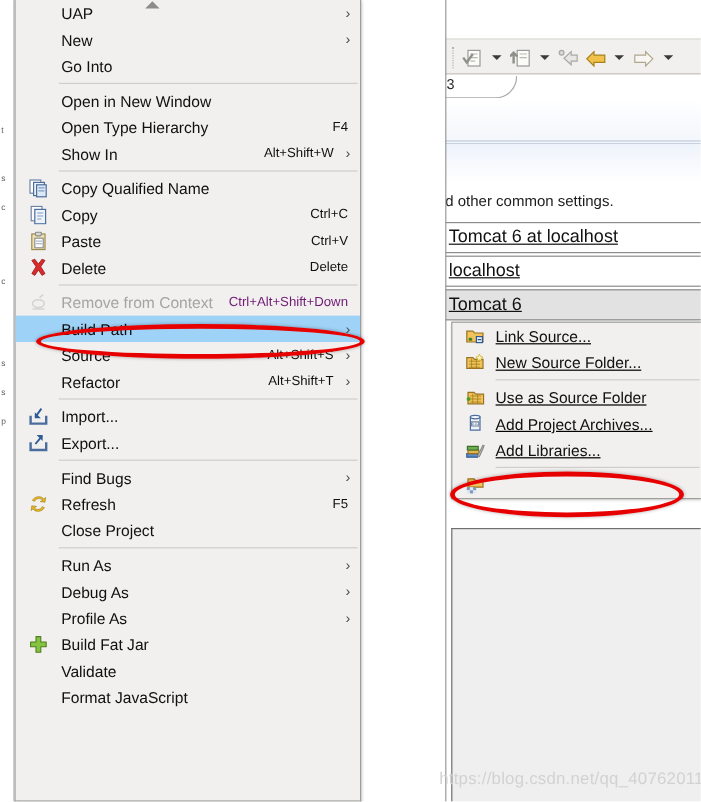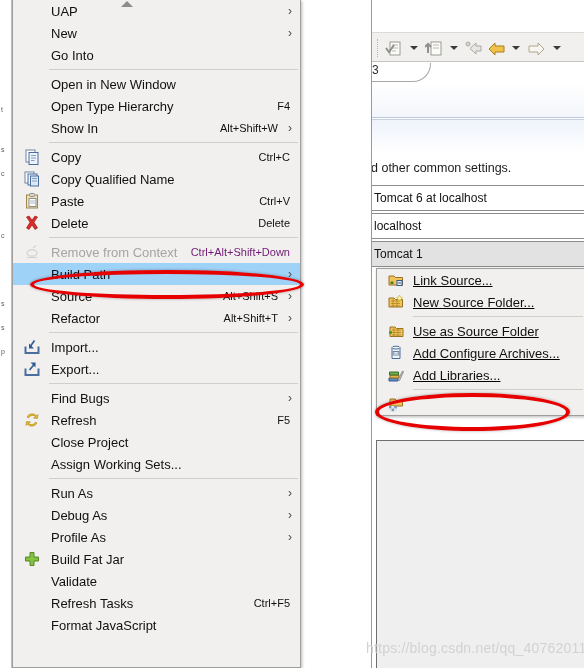--- a/index.html
+++ b/index.html
@@ -81,22 +81,23 @@
   .bg-desc {
     position: absolute; left: 371px; top: 158px; width: 213px; height: 21px;
     font-size: 12.5px; color: #1b1b1b; line-height: 21px;
     background: #ffffff;
   }
   .bg-field {
     position: absolute; left: 371px; width: 213px; height: 26px;
     background: #ffffff;
     border-top: 1px solid #8c8c8c;
     border-bottom: 1px solid #8c8c8c;
-    font-size: 12px; color: #111111; line-height: 24px;
+    font-size: 15px; color: #111111; line-height: 24px;
     padding-left: 3px;
+    text-decoration: underline;
   }
   .bg-field.shaded { background: #e2e2e2; }
   .bg-bottom-panel {
     position: absolute; left: 376px; top: 440px; width: 208px; height: 228px;
     background: #efefef;
     border-top: 1px solid #6f6f6f;
     border-left: 1px solid #6f6f6f;
   }
   .bg-vline {
     position: absolute; left: 371px; top: 0; width: 1px; height: 668px;
@@ -238,21 +239,21 @@
   <div class="bg-tab-curve"></div>
   <div class="bg-tab-label">3</div>
 
   <div class="bg-panel-white"></div>
   <div class="bg-panel-blue"></div>
 
   <div class="bg-desc">d other common settings.</div>
 
   <div class="bg-field" style="top:185px;">Tomcat 6 at localhost</div>
   <div class="bg-field" style="top:213px;">localhost</div>
-  <div class="bg-field shaded" style="top:241px;">Tomcat 1</div>
+  <div class="bg-field shaded" style="top:241px;">Tomcat 6</div>
 
   <div class="bg-bottom-panel"></div>
   <div class="bg-vline"></div>
 
   <div class="watermark">https://blog.csdn.net/qq_40762011</div>
 
   <div class="bg-left-strip">
     <span class="treelet" style="top:106px;">t</span>
     <span class="treelet" style="top:146px;">s</span>
     <span class="treelet" style="top:170px;">c</span>
@@ -288,46 +289,46 @@
         </div>
         <div class="mi">
           <span class="label">Show In</span>
           <span class="accel">Alt+Shift+W</span>
           <span class="subarrow">›</span>
         </div>
         <div class="sep"></div>
         <div class="mi">
           <span class="ico">
             <svg class="ic" width="16" height="16" viewBox="0 0 16 16">
+              <rect x="1" y="1" width="9" height="11" fill="#fdfdfd" stroke="#6f85a8"></rect>
+              <rect x="4" y="3" width="9" height="11" fill="#eef3fa" stroke="#4a6d9e"></rect>
+              <rect x="6.5" y="5" width="8" height="10" fill="#dde8f5" stroke="#4a6d9e"></rect>
+              <line x1="8" y1="7.5" x2="13" y2="7.5" stroke="#7f9ec4"></line>
+              <line x1="8" y1="10" x2="13" y2="10" stroke="#7f9ec4"></line>
+            </svg>
+          </span>
+          <span class="label">Copy Qualified Name</span>
+        </div>
+        <div class="mi">
+          <span class="ico">
+            <svg class="ic" width="16" height="16" viewBox="0 0 16 16">
               <rect x="2" y="1" width="9" height="12" fill="#fdfdfd" stroke="#6f85a8"></rect>
               <rect x="5" y="3.5" width="9" height="12" fill="#eef3fa" stroke="#4a6persist"></rect>
               <rect x="5" y="3.5" width="9" height="12" fill="#eef3fa" stroke="#4a6d9e"></rect>
               <line x1="7" y1="6.5" x2="12" y2="6.5" stroke="#7f9ec4"></line>
               <line x1="7" y1="9" x2="12" y2="9" stroke="#7f9ec4"></line>
               <line x1="7" y1="11.5" x2="10.5" y2="11.5" stroke="#7f9ec4"></line>
             </svg>
           </span>
           <span class="label">Copy</span>
           <span class="accel noarrow">Ctrl+C</span>
         </div>
         <div class="mi">
           <span class="ico">
             <svg class="ic" width="16" height="16" viewBox="0 0 16 16">
-              <rect x="1" y="1" width="9" height="11" fill="#fdfdfd" stroke="#6f85a8"></rect>
-              <rect x="4" y="3" width="9" height="11" fill="#eef3fa" stroke="#4a6d9e"></rect>
-              <rect x="6.5" y="5" width="8" height="10" fill="#dde8f5" stroke="#4a6d9e"></rect>
-              <line x1="8" y1="7.5" x2="13" y2="7.5" stroke="#7f9ec4"></line>
-              <line x1="8" y1="10" x2="13" y2="10" stroke="#7f9ec4"></line>
-            </svg>
-          </span>
-          <span class="label">Copy Qualified Name</span>
-        </div>
-        <div class="mi">
-          <span class="ico">
-            <svg class="ic" width="16" height="16" viewBox="0 0 16 16">
               <rect x="2.5" y="2" width="11" height="13" fill="#f3e3b4" stroke="#9d8a4e"></rect>
               <rect x="5.5" y="0.5" width="5" height="3" rx="1" fill="#d8d8d8" stroke="#8a8a8a"></rect>
               <rect x="5" y="5.5" width="7" height="8" fill="#fdfdfd" stroke="#8f8f8f"></rect>
               <line x1="6" y1="8" x2="11" y2="8" stroke="#a9b9cf"></line>
               <line x1="6" y1="10" x2="11" y2="10" stroke="#a9b9cf"></line>
             </svg>
           </span>
           <span class="label">Paste</span>
           <span class="accel noarrow">Ctrl+V</span>
         </div>
@@ -398,23 +399,20 @@
               <path d="M3 5 C5 1, 11 1, 12.5 4 L14 2.5 L13.5 6.5 L9.5 6 L11.5 4.8 C10 2.8 6 3, 4.8 5.8 Z" fill="#e8b723" stroke="#9c7a12" stroke-width="0.5"></path>
               <path d="M13 11 C11 15, 5 15, 3.5 12 L2 13.5 L2.5 9.5 L6.5 10 L4.5 11.2 C6 13.2 10 13, 11.2 10.2 Z" fill="#e8b723" stroke="#9c7a12" stroke-width="0.5"></path>
             </svg>
           </span>
           <span class="label">Refresh</span>
           <span class="accel noarrow">F5</span>
         </div>
         <div class="mi">
           <span class="label">Close Project</span>
         </div>
-        <div class="mi">
-          <span class="label">Assign Working Sets...</span>
-        </div>
         <div class="sep"></div>
         <div class="mi">
           <span class="label">Run As</span>
           <span class="subarrow">›</span>
         </div>
         <div class="mi">
           <span class="label">Debug As</span>
           <span class="subarrow">›</span>
         </div>
         <div class="mi">
@@ -424,24 +422,20 @@
         <div class="mi">
           <span class="ico">
             <svg class="ic" width="16" height="16" viewBox="0 0 16 16">
               <path d="M6 1.5 L10 1.5 L10 6 L14.5 6 L14.5 10 L10 10 L10 14.5 L6 14.5 L6 10 L1.5 10 L1.5 6 L6 6 Z" fill="#85c440" stroke="#4f7d1d" stroke-width="0.9" stroke-linejoin="round"></path>
             </svg>
           </span>
           <span class="label">Build Fat Jar</span>
         </div>
         <div class="mi">
           <span class="label">Validate</span>
-        </div>
-        <div class="mi">
-          <span class="label">Refresh Tasks</span>
-          <span class="accel noarrow">Ctrl+F5</span>
         </div>
         <div class="mi">
           <span class="label">Format JavaScript</span>
         </div>
       </div>
   </div>
 
   <div class="menu" id="sub-menu">
     <div id="sub-items">
         <div class="mi">
@@ -480,21 +474,21 @@
         </div>
         <div class="mi">
           <span class="ico">
             <svg class="ic" width="16" height="16" viewBox="0 0 16 16">
               <path d="M4 2.5 L12 2.5 L12 13.5 L4 13.5 Z" fill="#eef3f8" stroke="#4a6d9e"></path>
               <ellipse cx="8" cy="2.6" rx="4" ry="1.4" fill="#f7fafd" stroke="#4a6d9e"></ellipse>
               <rect x="5" y="6.5" width="6" height="3.5" fill="#ffffff" stroke="#7e8da0"></rect>
               <text x="8" y="9.4" font-size="3.4" text-anchor="middle" fill="#4a6d9e" font-family="sans-serif">010</text>
             </svg>
           </span>
-          <span class="label">Add Configure Archives...</span>
+          <span class="label">Add Project Archives...</span>
         </div>
         <div class="mi">
           <span class="ico">
             <svg class="ic" width="16" height="16" viewBox="0 0 16 16">
               <path d="M1 11 L10 11 L10 14 L1 14 Z" fill="#5e8fc9" stroke="#2e5b96"></path>
               <path d="M2 8 L11 8 L11 11 L2 11 Z" fill="#e3b64b" stroke="#9a7322"></path>
               <path d="M1.5 5 L10.5 5 L10.5 8 L1.5 8 Z" fill="#6fae4e" stroke="#3d6e28"></path>
               <path d="M10 13 L14.5 4 L15.5 4.5 L11.5 13.5 Z" fill="#d9d9d4" stroke="#8a8a86"></path>
             </svg>
           </span>

